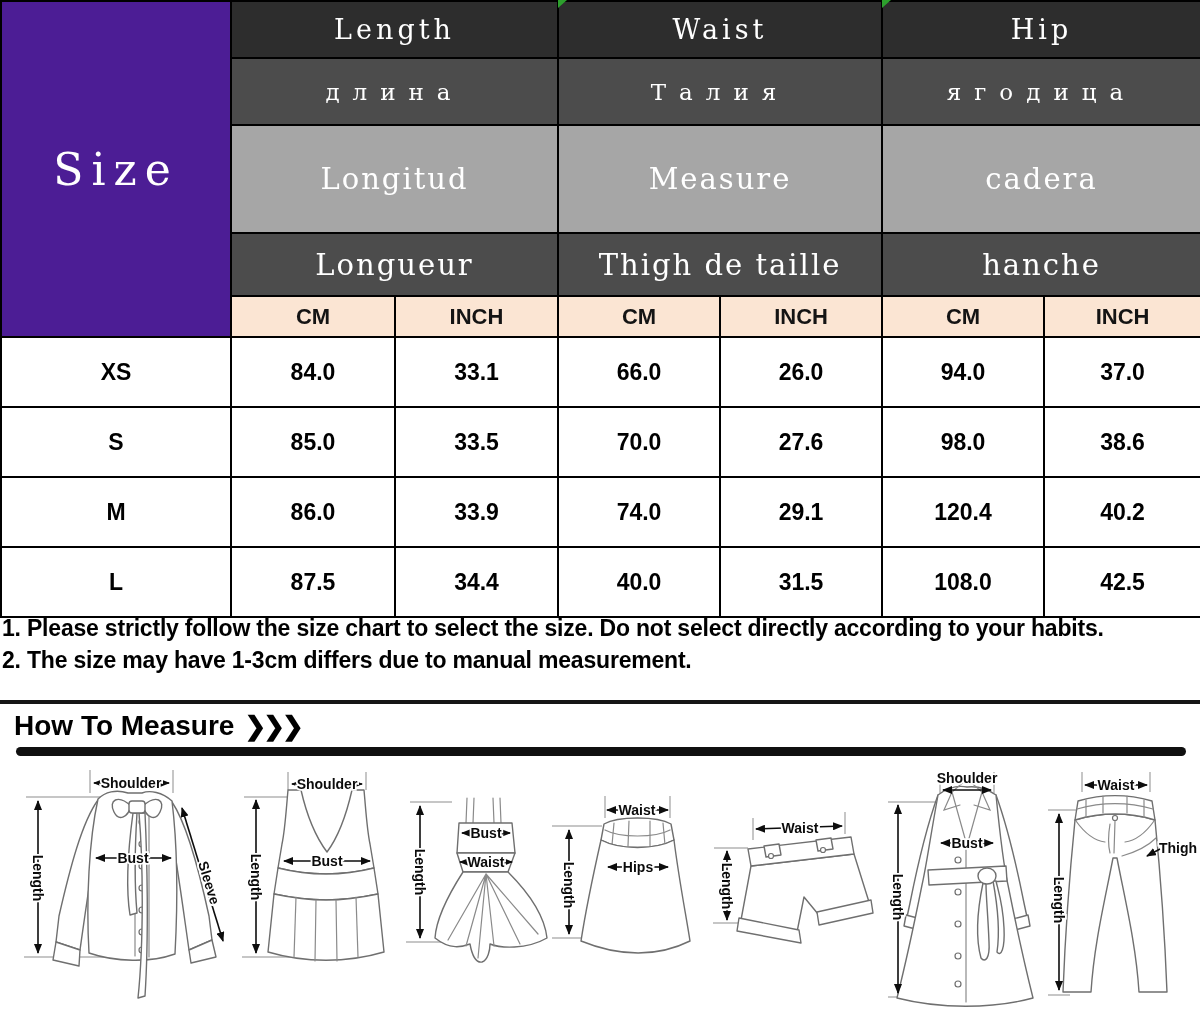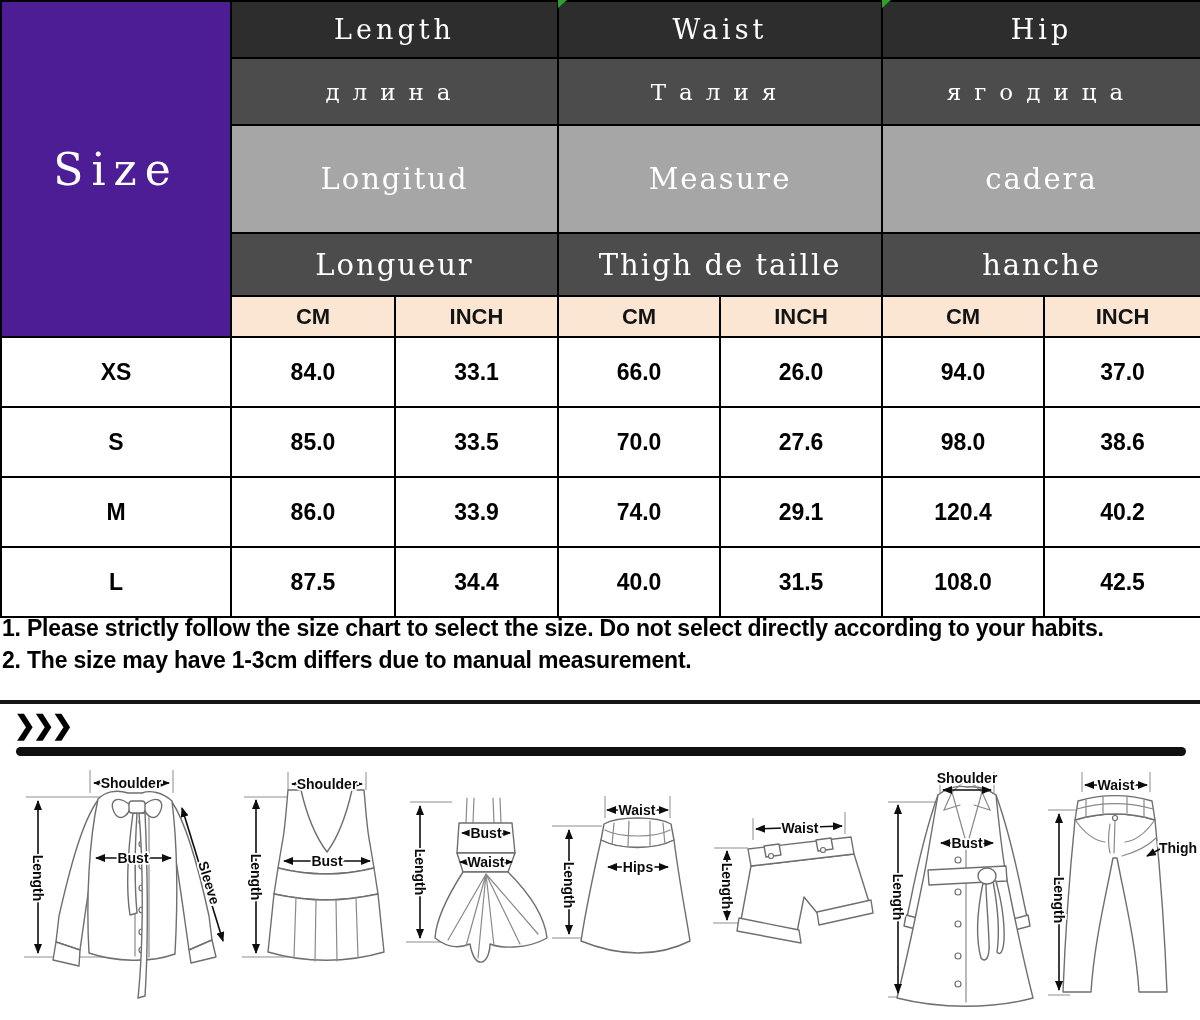--- a/index.html
+++ b/index.html
@@ -176,20 +176,21 @@
   <div class="green-tri" style="left:882px;"></div>
 
   <div class="notes">
     <div>1. Please strictly follow the size chart to select the size. Do not select directly according to your habits.</div>
     <div>2. The size may have 1-3cm differs due to manual measurement.</div>
   </div>
 
   <div class="rule-thin"></div>
 
   <div class="htm-heading">
+    <span>How To Measure</span>
     <span class="chevrons">❯❯❯</span>
   </div>
 
   <div class="rule-thick"></div>
 
   <svg class="diagrams" width="1200" height="265" viewBox="0 755 1200 265">
     <defs>
       <marker id="arr" viewBox="0 0 10 8" refX="9" refY="4" markerWidth="10" markerHeight="8" orient="auto-start-reverse" markerUnits="userSpaceOnUse">
         <path d="M0,0 L10,4 L0,8 z" fill="#0d0d0d"></path>
       </marker>

